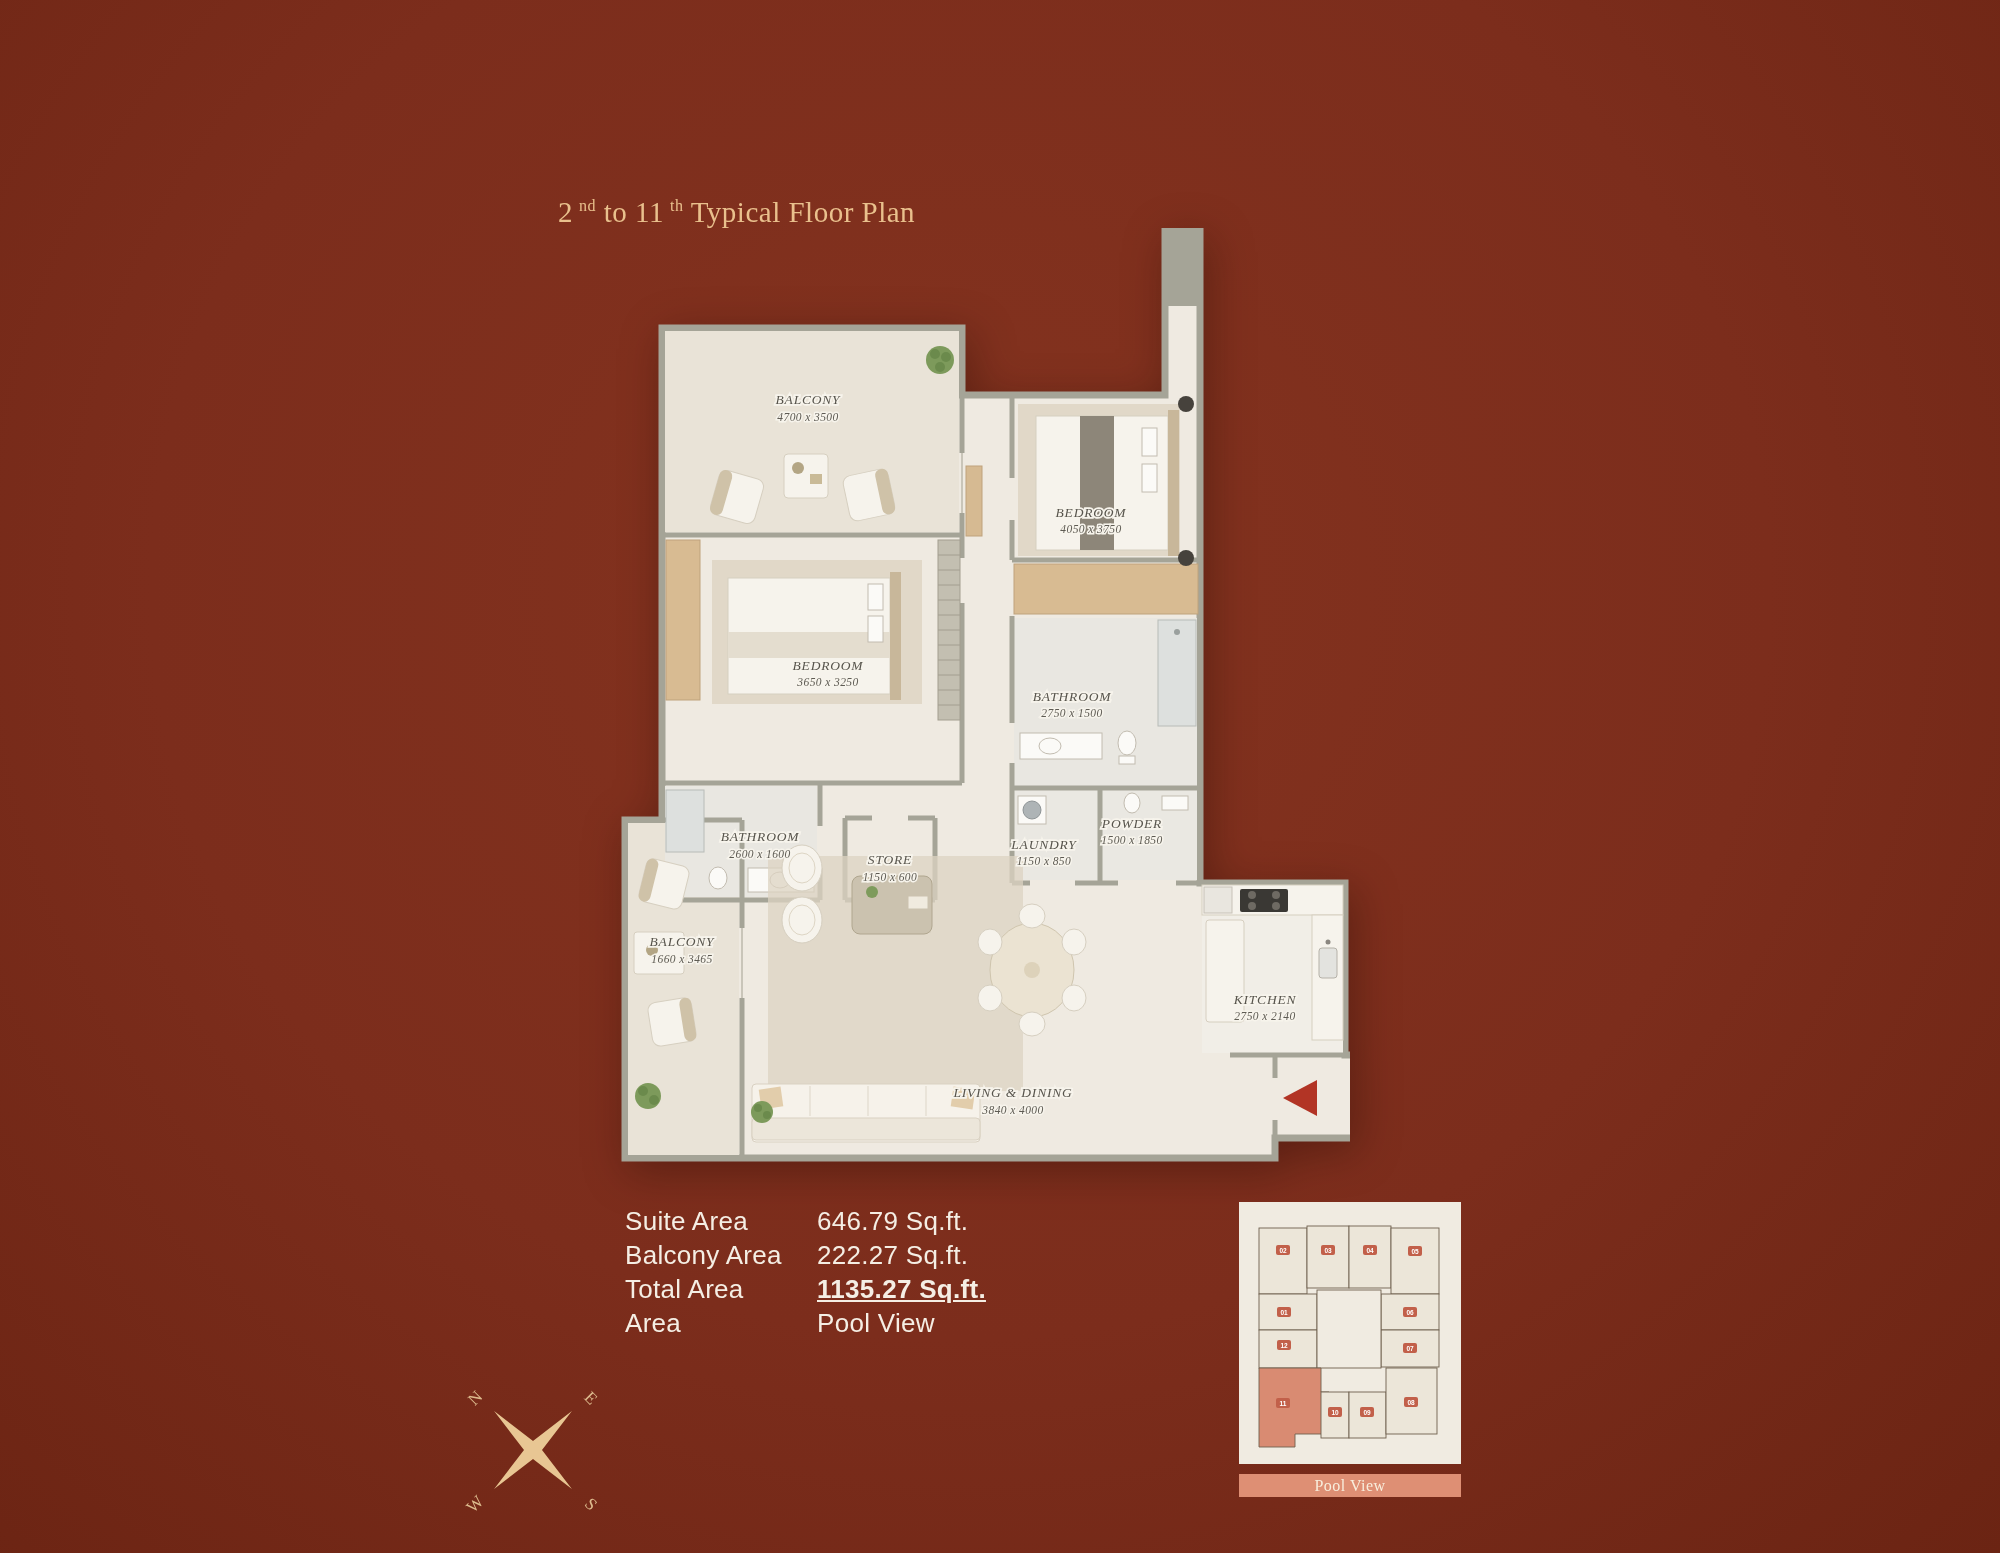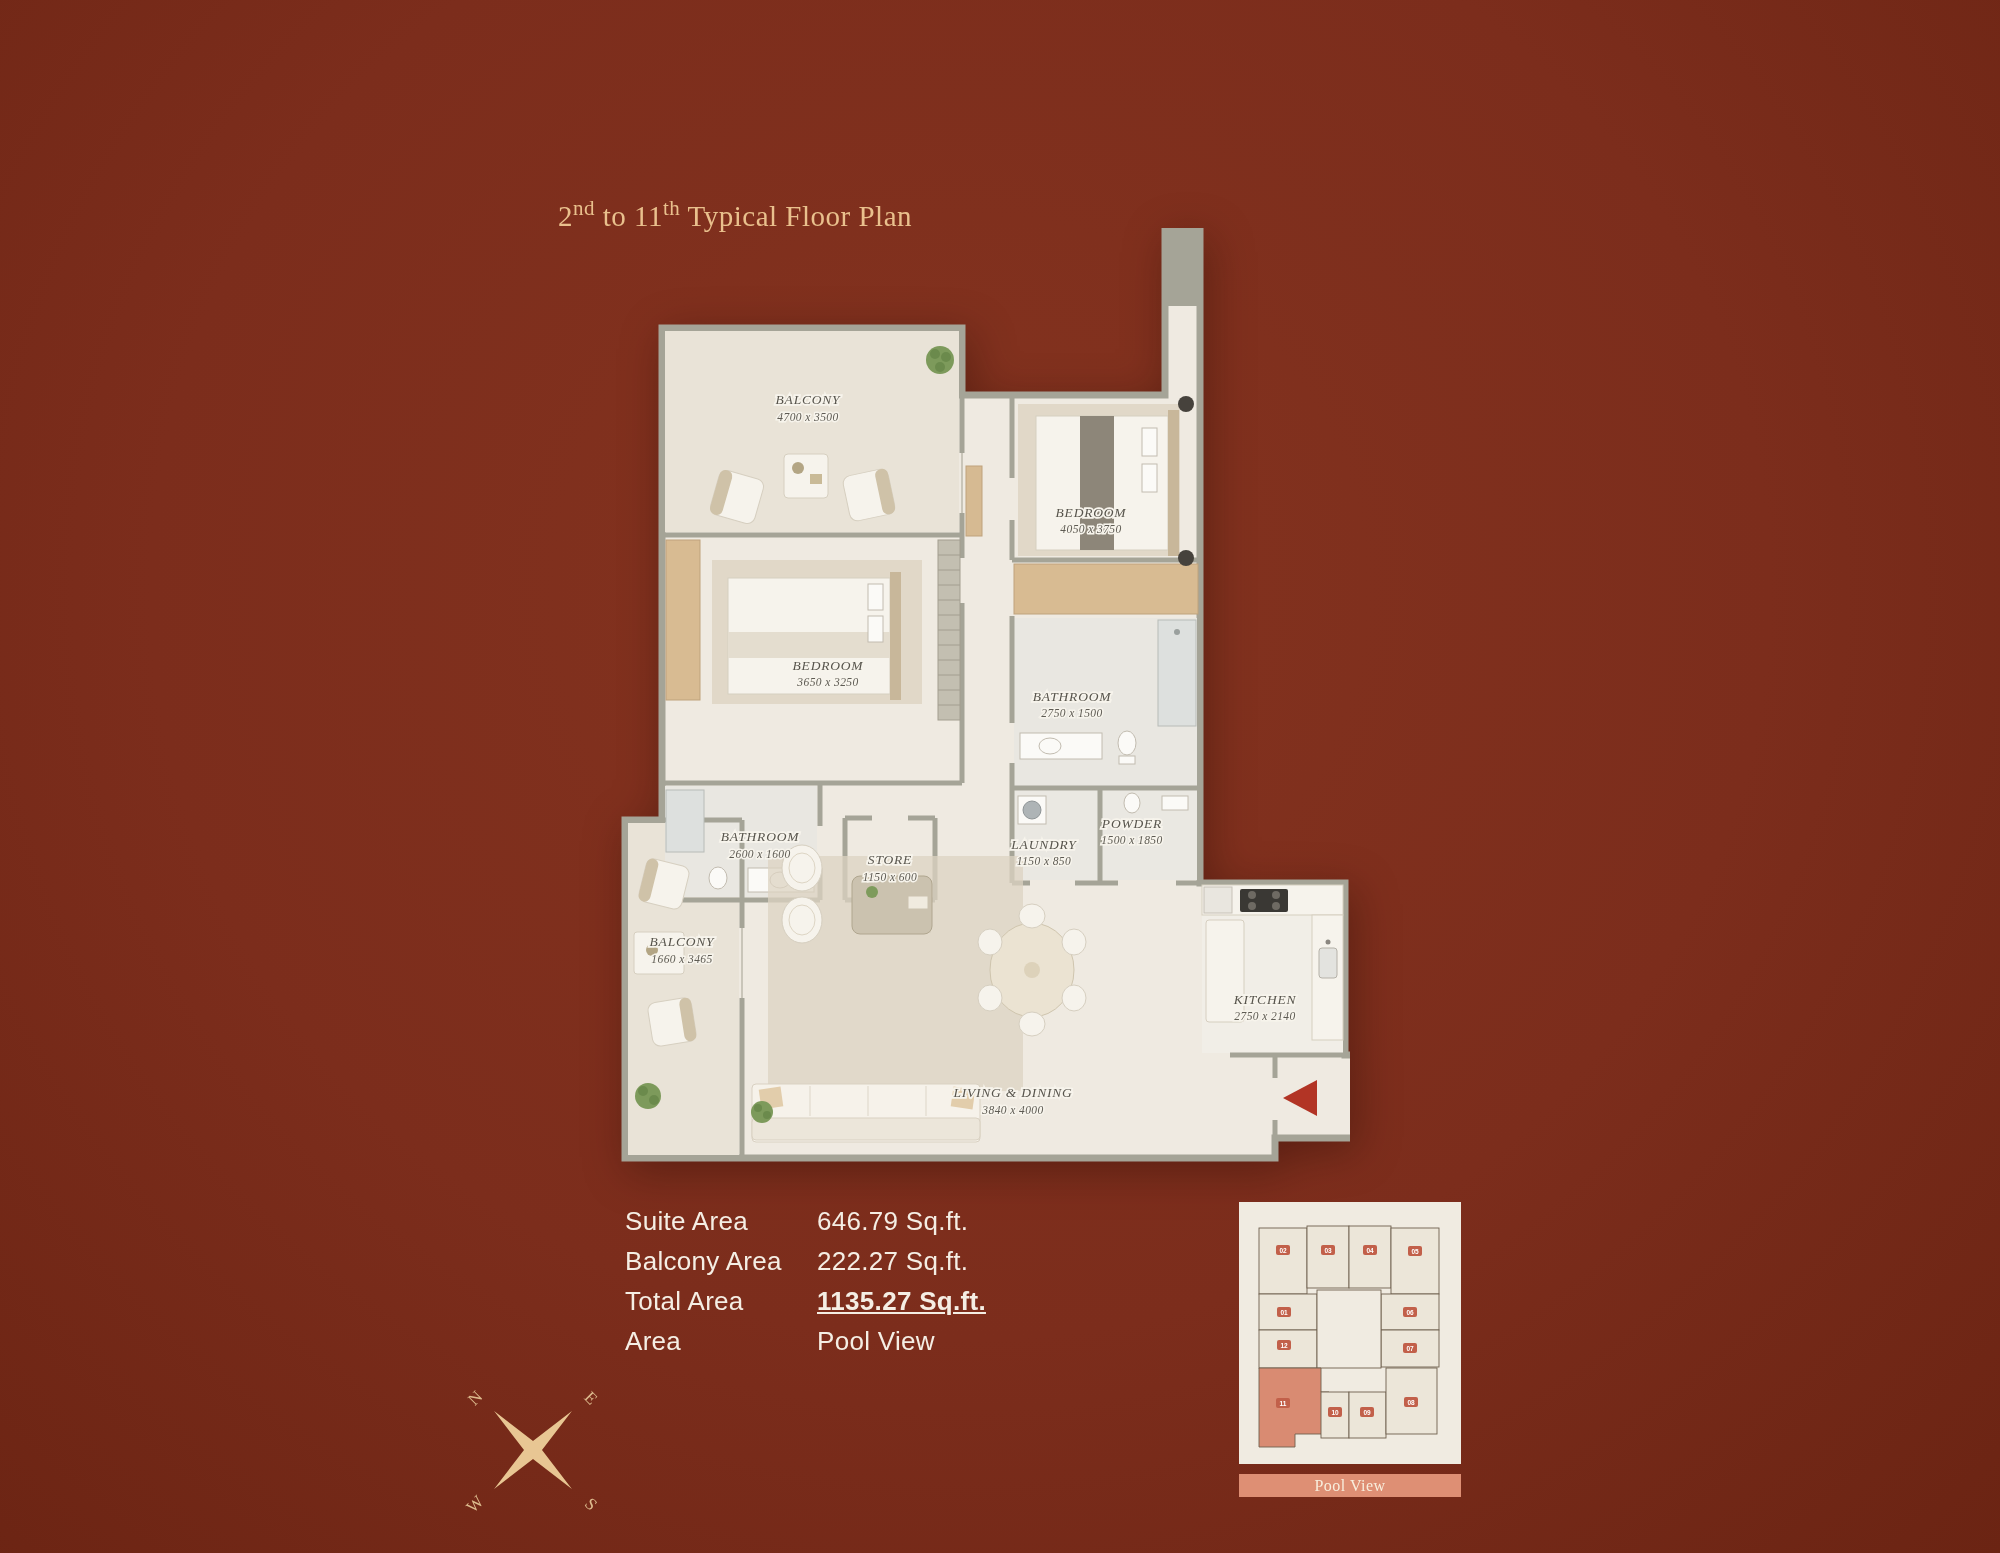--- a/index.html
+++ b/index.html
@@ -3,25 +3,25 @@
 <meta charset="utf-8">
 <style>
   html,body{margin:0;padding:0;background:#5f1f10;}
   .page{position:relative;width:2000px;height:1553px;overflow:hidden;
         background:radial-gradient(ellipse at 48% 38%, #84331f 0%, #7c2d1c 55%, #6b2413 100%);
         font-family:"Liberation Sans",sans-serif;}
   .title{position:absolute;left:556px;top:84px;margin:0;font-family:"Liberation Serif",serif;
          font-weight:500;font-size:58px;letter-spacing:1px;color:#e9c08d;}
   .subtitle{position:absolute;left:558px;top:196px;margin:0;font-family:"Liberation Serif",serif;
          font-size:29px;color:#e9c08d;letter-spacing:.5px;}
-  .subtitle sup{font-size:21px;}
+  .subtitle sup{font-size:16px;margin-left:6px;}
   .plan-wrap{position:absolute;left:620px;top:228px;width:730px;height:940px;
          filter:drop-shadow(6px 10px 22px rgba(30,5,0,.35));font-style:italic;}
   .areas{position:absolute;left:625px;top:1206px;display:grid;grid-template-columns:192px auto;
-         row-gap:9px;font-size:26px;letter-spacing:.3px;color:#f5eee4;}
+         row-gap:3px;font-size:26px;letter-spacing:.3px;color:#f5eee4;}
   .areas .val.total{font-weight:700;text-decoration:underline;}
   .compass{position:absolute;left:453px;top:1370px;width:160px;height:160px;}
   .keyplan{position:absolute;left:1239px;top:1202px;width:222px;}
   .keyplan-bar{margin-top:6px;height:23px;background:#de8f74;text-align:center;
          font-family:"Liberation Serif",serif;font-size:16px;line-height:23px;color:#f8eedd;letter-spacing:.5px;}
   
   .rl{font-family:"Liberation Serif",serif;font-size:13.5px;letter-spacing:.8px;fill:#57544c;
       stroke:#f7f4ec;stroke-width:3.5px;paint-order:stroke;text-anchor:middle;}
   .rd{font-family:"Liberation Serif",serif;font-size:11.5px;letter-spacing:.4px;fill:#5e5b53;
       stroke:#f7f4ec;stroke-width:3px;paint-order:stroke;text-anchor:middle;}

